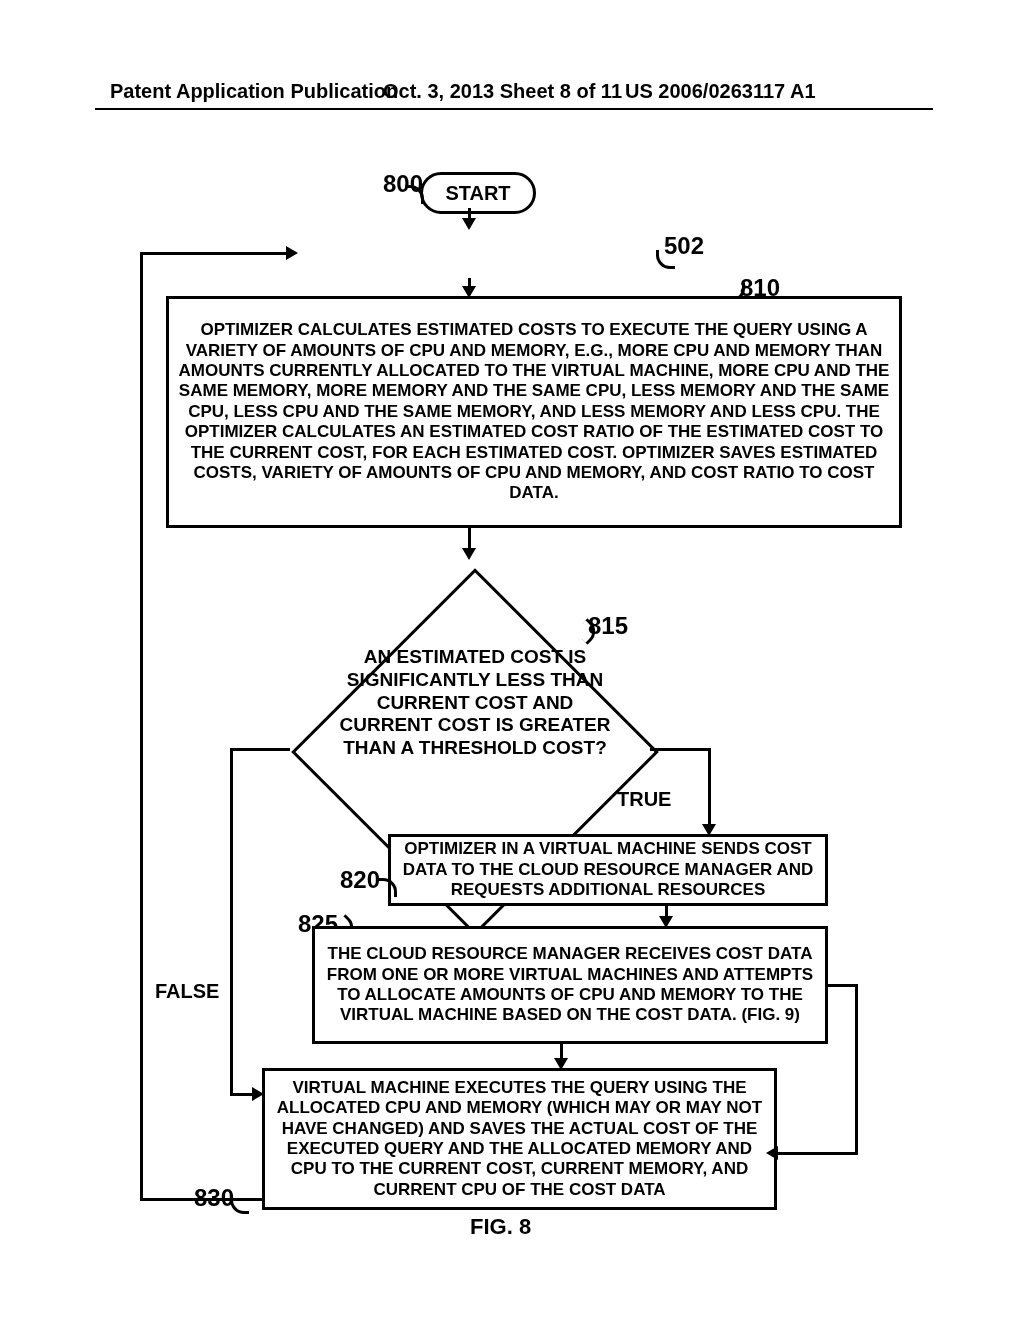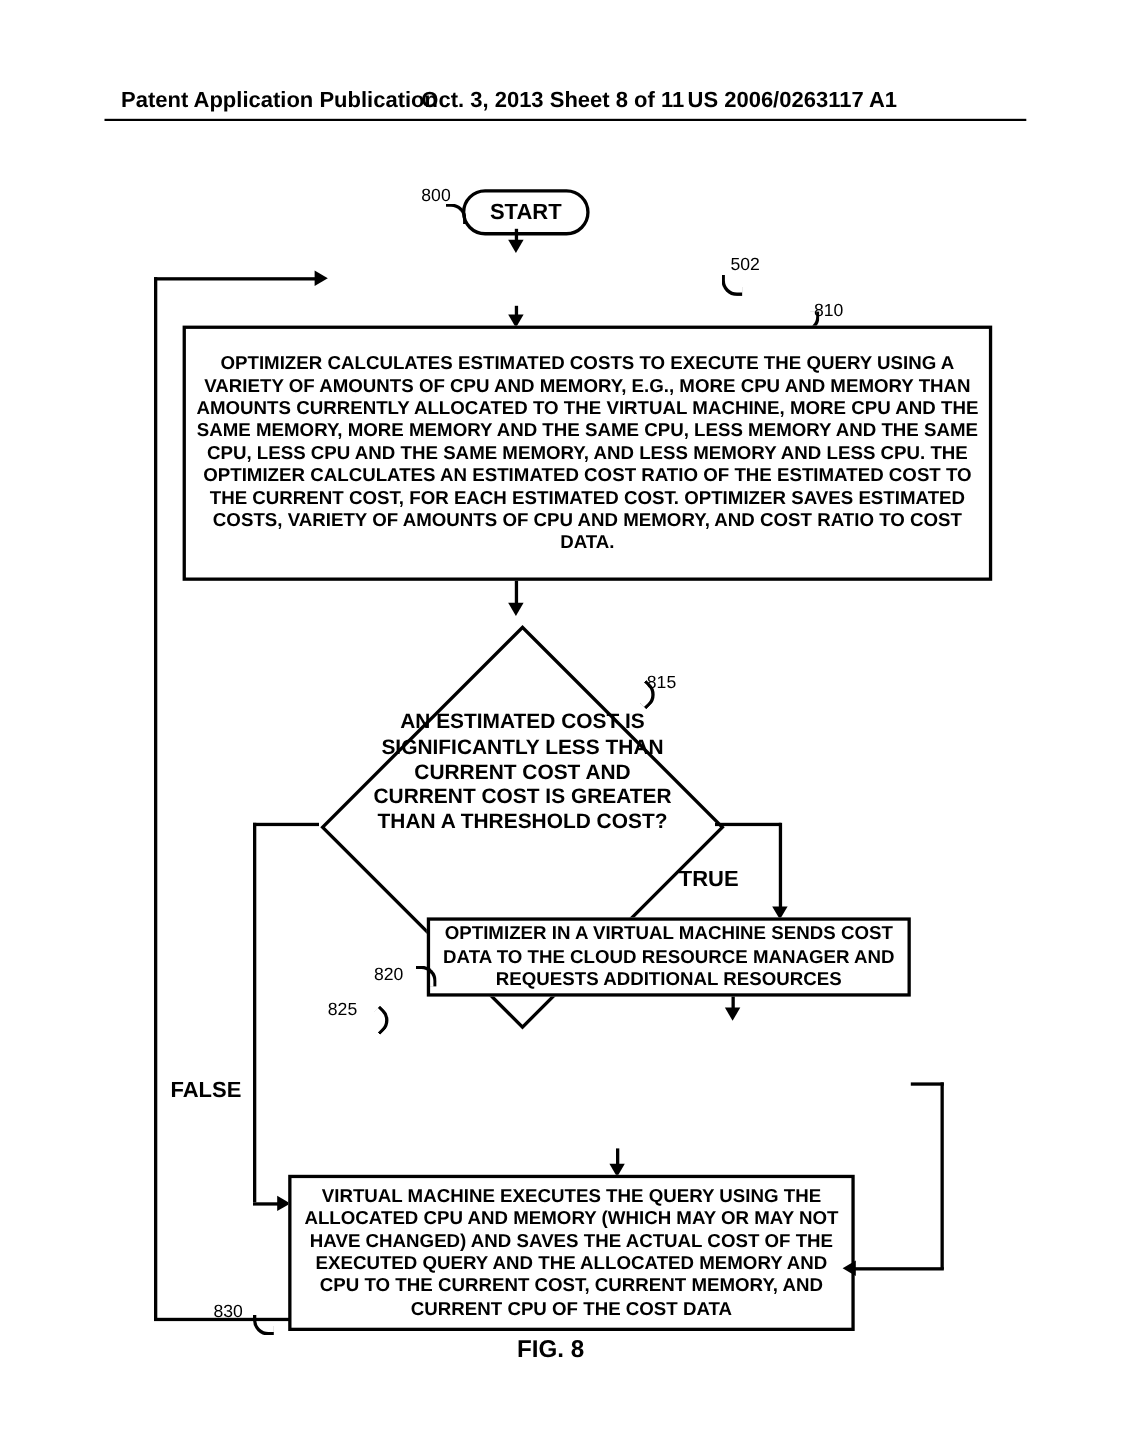--- a/index.html
+++ b/index.html
@@ -81,22 +81,22 @@
   }
   .diamond-label {
     position: absolute;
     text-align: center;
     font-weight: bold;
     line-height: 1.2;
   }
 
   .refnum {
     position: absolute;
-    font-weight: normal;
-    font-size: 16px;
+    font-weight: bold;
+    font-size: 24px;
   }
 
   .truefalse {
     position: absolute;
     font-weight: bold;
     font-size: 20px;
   }
 
   .fig {
     position: absolute;
@@ -169,29 +169,32 @@
   <div class="arrow-down" style="left:702px; top:824px;"></div>
   <div class="truefalse" style="left:617px; top:788px;">TRUE</div>
 
   <div class="hline" style="left:230px; top:748px; width:60px;"></div>
   <div class="vline" style="left:230px; top:748px; height:345px;"></div>
   <div class="truefalse" style="left:155px; top:980px;">FALSE</div>
 
   <div class="box" style="left:388px; top:834px; width:440px; height:72px; font-size:17px;">
     <span>OPTIMIZER IN A VIRTUAL MACHINE SENDS COST DATA TO THE CLOUD RESOURCE MANAGER AND REQUESTS ADDITIONAL RESOURCES</span>
   </div>
-  <div class="refnum" style="left:340px; top:866px;margin-top:12px;">820</div>
+  <div class="refnum" style="left:340px; top:866px;">820</div>
   <div class="hook" style="left:378px; top:878px; transform:rotate(180deg);"></div>
 
   <div class="vline" style="left:665px; top:906px; height:12px;"></div>
   <div class="arrow-down" style="left:659px; top:916px;"></div>
 
   <div class="refnum" style="left:298px; top:910px;">825</div>
   <div class="hook" style="left:336px; top:918px; transform:rotate(225deg);"></div>
 
+  <div class="box" style="left:312px; top:926px; width:516px; height:118px; font-size:17px;">
+    <span>THE CLOUD RESOURCE MANAGER RECEIVES COST DATA FROM ONE OR MORE VIRTUAL MACHINES AND ATTEMPTS TO ALLOCATE AMOUNTS OF CPU AND MEMORY TO THE VIRTUAL MACHINE BASED ON THE COST DATA. (FIG. 9)</span>
+  </div>
 
   <div class="vline" style="left:560px; top:1044px; height:16px;"></div>
   <div class="arrow-down" style="left:554px; top:1058px;"></div>
 
   <div class="hline" style="left:230px; top:1093px; width:30px;"></div>
   <div class="arrow-right" style="left:252px; top:1087px;"></div>
 
   <div class="box" style="left:262px; top:1068px; width:515px; height:142px; font-size:17px;">
     <span>VIRTUAL MACHINE EXECUTES THE QUERY USING THE ALLOCATED CPU AND MEMORY (WHICH MAY OR MAY NOT HAVE CHANGED) AND SAVES THE ACTUAL COST OF THE EXECUTED QUERY AND THE ALLOCATED MEMORY AND CPU TO THE CURRENT COST, CURRENT MEMORY, AND CURRENT CPU OF THE COST DATA</span>
   </div>

